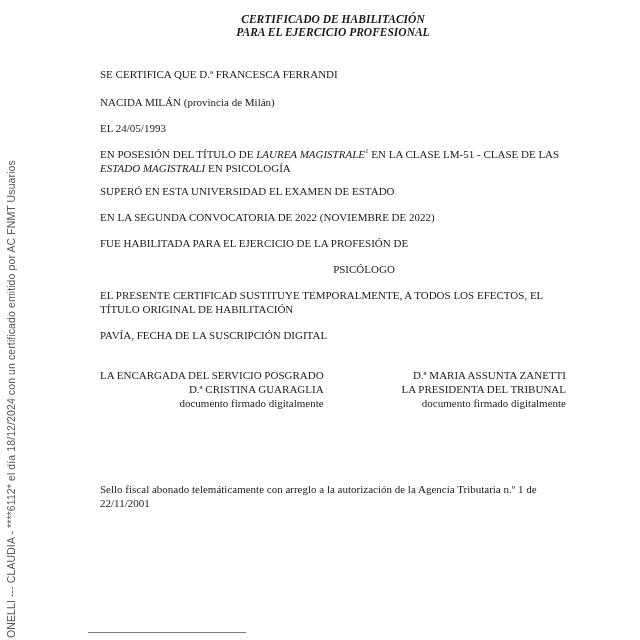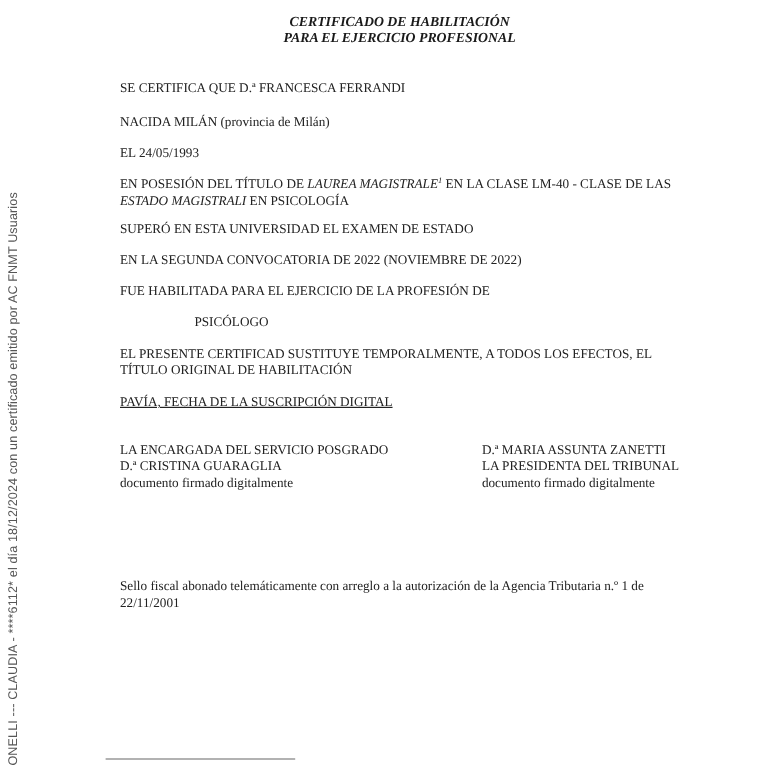--- a/index.html
+++ b/index.html
@@ -27,31 +27,31 @@
     font-weight: bold;
     font-style: italic;
     font-size: 11.5px;
     line-height: 13px;
     color: #1a1a1a;
     margin: 0 0 28px 0;
   }
   .content p { margin: 0 0 12px 0; }
   p.first-para { margin-bottom: 14px; }
   p.titulo-para { margin-bottom: 9px; }
-  p.profesion-para { text-align: left; margin-left: 62px; }
+  p.profesion-para { text-align: center; margin-left: 62px; }
   p.sustituye-para { }
-  p.lugar-para { margin-bottom: 26px; text-decoration: underline; }
+  p.lugar-para { margin-bottom: 26px; }
   .italic { font-style: italic; }
   sup { font-size: 7px; line-height: 0; }
   .signatures {
     display: flex;
     justify-content: space-between;
     margin-bottom: 72px;
   }
-  .sig-col div { line-height: 14px; }
+  .sig-col div { line-height: 14px; text-align: right; }
   .footer-sello { margin: 0; }
   .footnote-rule {
     position: absolute;
     left: 88px; top: 632px;
     width: 158px; height: 0;
     border-top: 1px solid #808080;
   }
   .vertical-sig {
     position: absolute;
     left: 5px; top: 638px;
@@ -77,21 +77,21 @@
       <div>CERTIFICADO DE HABILITACIÓN</div>
       <div>PARA EL EJERCICIO PROFESIONAL</div>
     </div>
 
     <p class="first-para">SE CERTIFICA QUE D.ª FRANCESCA FERRANDI</p>
 
     <p>NACIDA MILÁN (provincia de Milán)</p>
 
     <p>EL 24/05/1993</p>
 
-    <p class="titulo-para"><span>EN POSESIÓN DEL TÍTULO DE </span><span class="italic">LAUREA MAGISTRALE</span><sup class="italic">1</sup><span> EN LA CLASE LM-40 - CLASE DE LAS </span><span class="italic">ESTADO MAGISTRALI</span><span> EN PSICOLOGÍA</span></p>
+    <p class="titulo-para"><span>EN POSESIÓN DEL TÍTULO DE </span><span class="italic">LAUREA MAGISTRALE</span><sup class="italic">1</sup><span> EN LA CLASE LM-51 - CLASE DE LAS </span><span class="italic">ESTADO MAGISTRALI</span><span> EN PSICOLOGÍA</span></p>
 
     <p>SUPERÓ EN ESTA UNIVERSIDAD EL EXAMEN DE ESTADO</p>
 
     <p>EN LA SEGUNDA CONVOCATORIA DE 2022 (NOVIEMBRE DE 2022)</p>
 
     <p>FUE HABILITADA PARA EL EJERCICIO DE LA PROFESIÓN DE</p>
 
     <p class="profesion-para">PSICÓLOGO</p>
 
     <p class="sustituye-para">EL PRESENTE CERTIFICAD SUSTITUYE TEMPORALMENTE, A TODOS LOS EFECTOS, EL TÍTULO ORIGINAL DE HABILITACIÓN</p>

